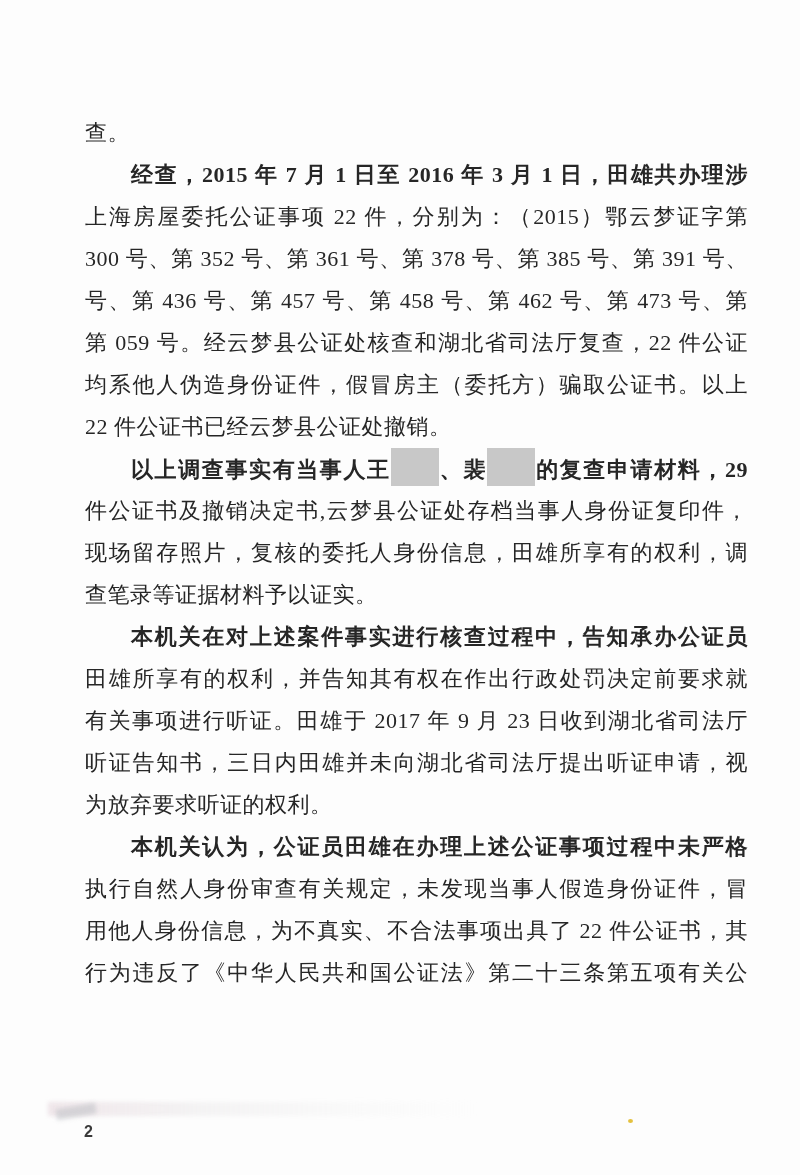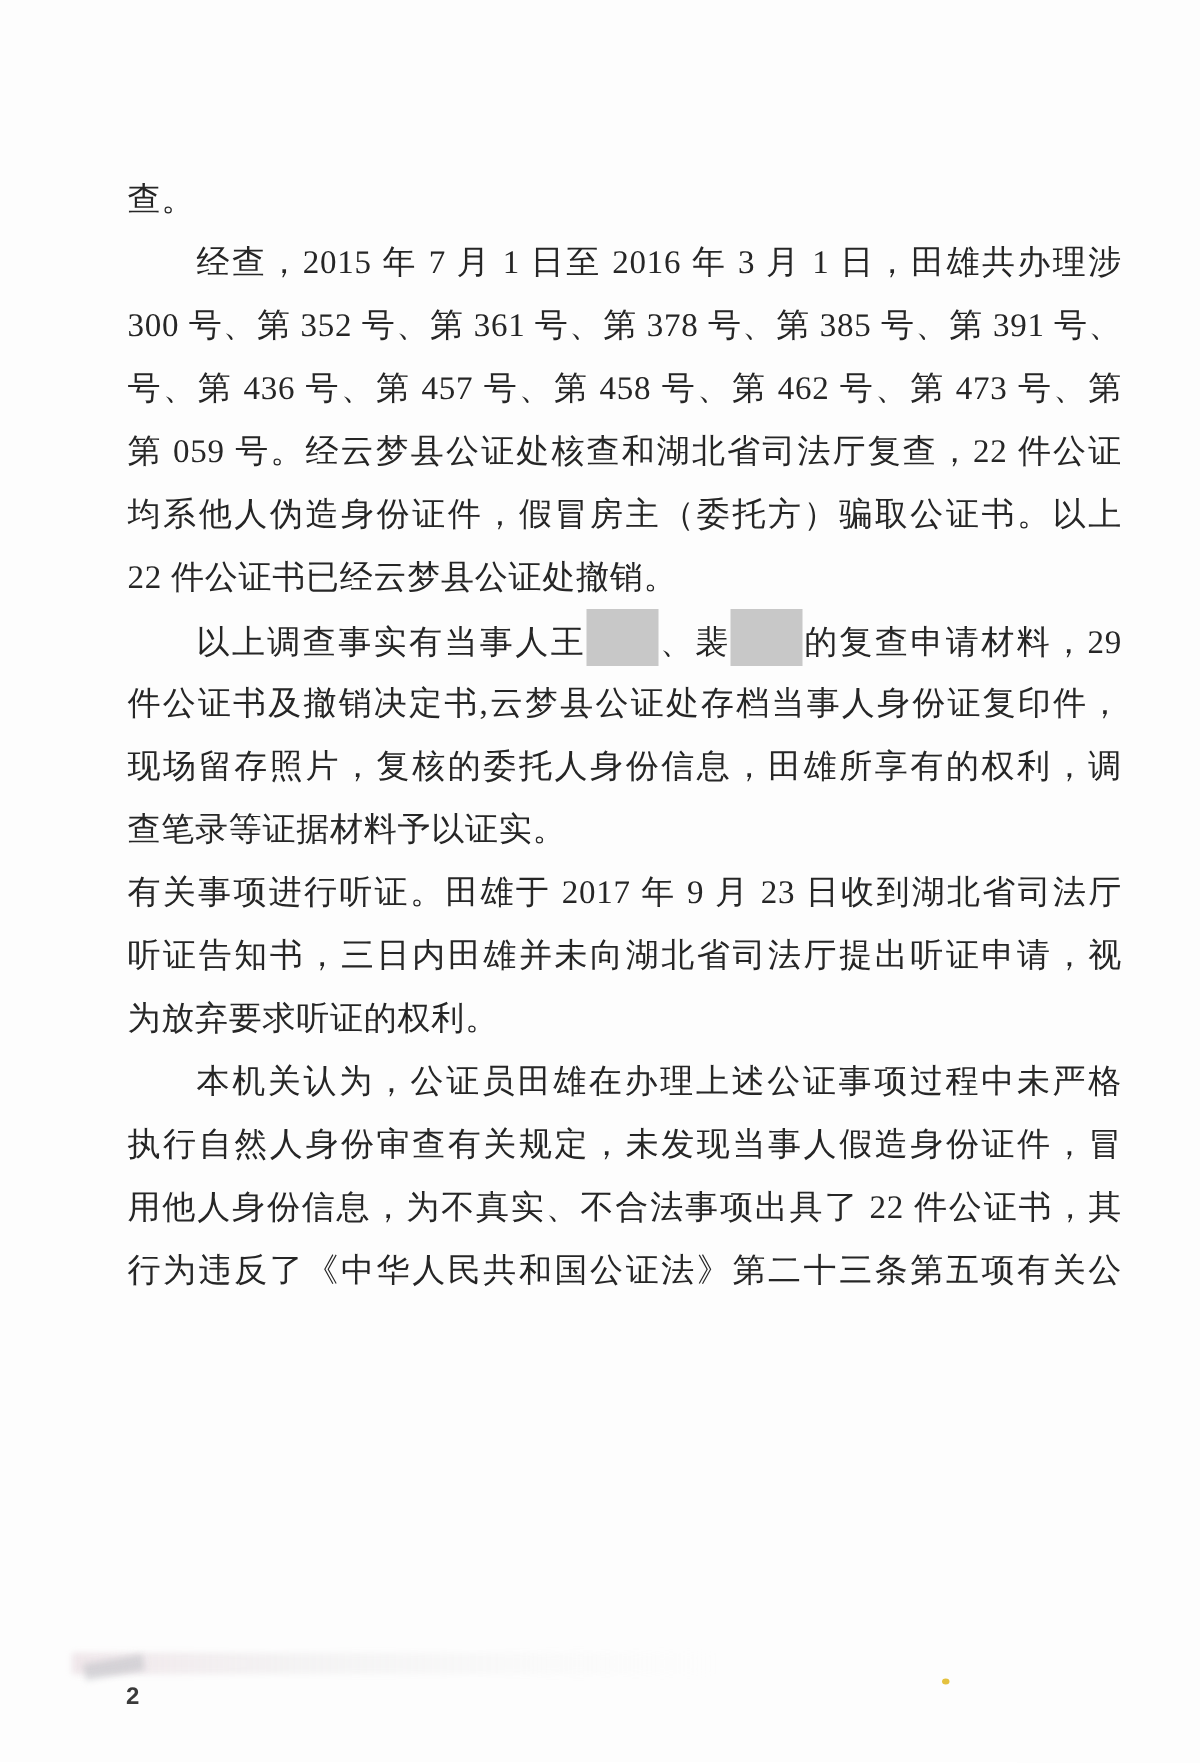--- a/index.html
+++ b/index.html
@@ -29,20 +29,21 @@
     overflow: hidden;
     letter-spacing: 0.5px;
     white-space: normal;
   }
   .j {
     text-align: justify;
     text-align-last: justify;
   }
   .indent {
     text-indent: 46px;
+    font-weight: bold;
   }
   .redact {
     display: inline-block;
     width: 48px;
     height: 38px;
     background: #c8c8c8;
     vertical-align: -9px;
   }
   .pagenum {
     position: absolute;
@@ -92,33 +93,36 @@
   }
 </style>
 </head>
 <body>
 
 <div class="page">
 
   <div class="textblock">
     <div class="line">查。</div>
     <div class="line j indent">经查，2015 年 7 月 1 日至 2016 年 3 月 1 日，田雄共办理涉</div>
+    <div class="line j">上海房屋委托公证事项 22 件，分别为：（2015）鄂云梦证字第</div>
     <div class="line j">300 号、第 352 号、第 361 号、第 378 号、第 385 号、第 391 号、</div>
     <div class="line j">号、第 436 号、第 457 号、第 458 号、第 462 号、第 473 号、第</div>
     <div class="line j">第 059 号。经云梦县公证处核查和湖北省司法厅复查，22 件公证</div>
     <div class="line j">均系他人伪造身份证件，假冒房主（委托方）骗取公证书。以上</div>
     <div class="line">22 件公证书已经云梦县公证处撤销。</div>
 
     <div class="line j indent">
       <span>以上调查事实有当事人王</span><span class="redact"></span><span>、裴</span><span class="redact"></span><span>的复查申请材料，29</span>
     </div>
 
     <div class="line j">件公证书及撤销决定书,云梦县公证处存档当事人身份证复印件，</div>
     <div class="line j">现场留存照片，复核的委托人身份信息，田雄所享有的权利，调</div>
     <div class="line">查笔录等证据材料予以证实。</div>
+    <div class="line j indent">本机关在对上述案件事实进行核查过程中，告知承办公证员</div>
+    <div class="line j">田雄所享有的权利，并告知其有权在作出行政处罚决定前要求就</div>
     <div class="line j">有关事项进行听证。田雄于 2017 年 9 月 23 日收到湖北省司法厅</div>
     <div class="line j">听证告知书，三日内田雄并未向湖北省司法厅提出听证申请，视</div>
     <div class="line">为放弃要求听证的权利。</div>
     <div class="line j indent">本机关认为，公证员田雄在办理上述公证事项过程中未严格</div>
     <div class="line j">执行自然人身份审查有关规定，未发现当事人假造身份证件，冒</div>
     <div class="line j">用他人身份信息，为不真实、不合法事项出具了 22 件公证书，其</div>
     <div class="line j">行为违反了《中华人民共和国公证法》第二十三条第五项有关公</div>
   </div>
 
   <div class="scan-band"></div>

